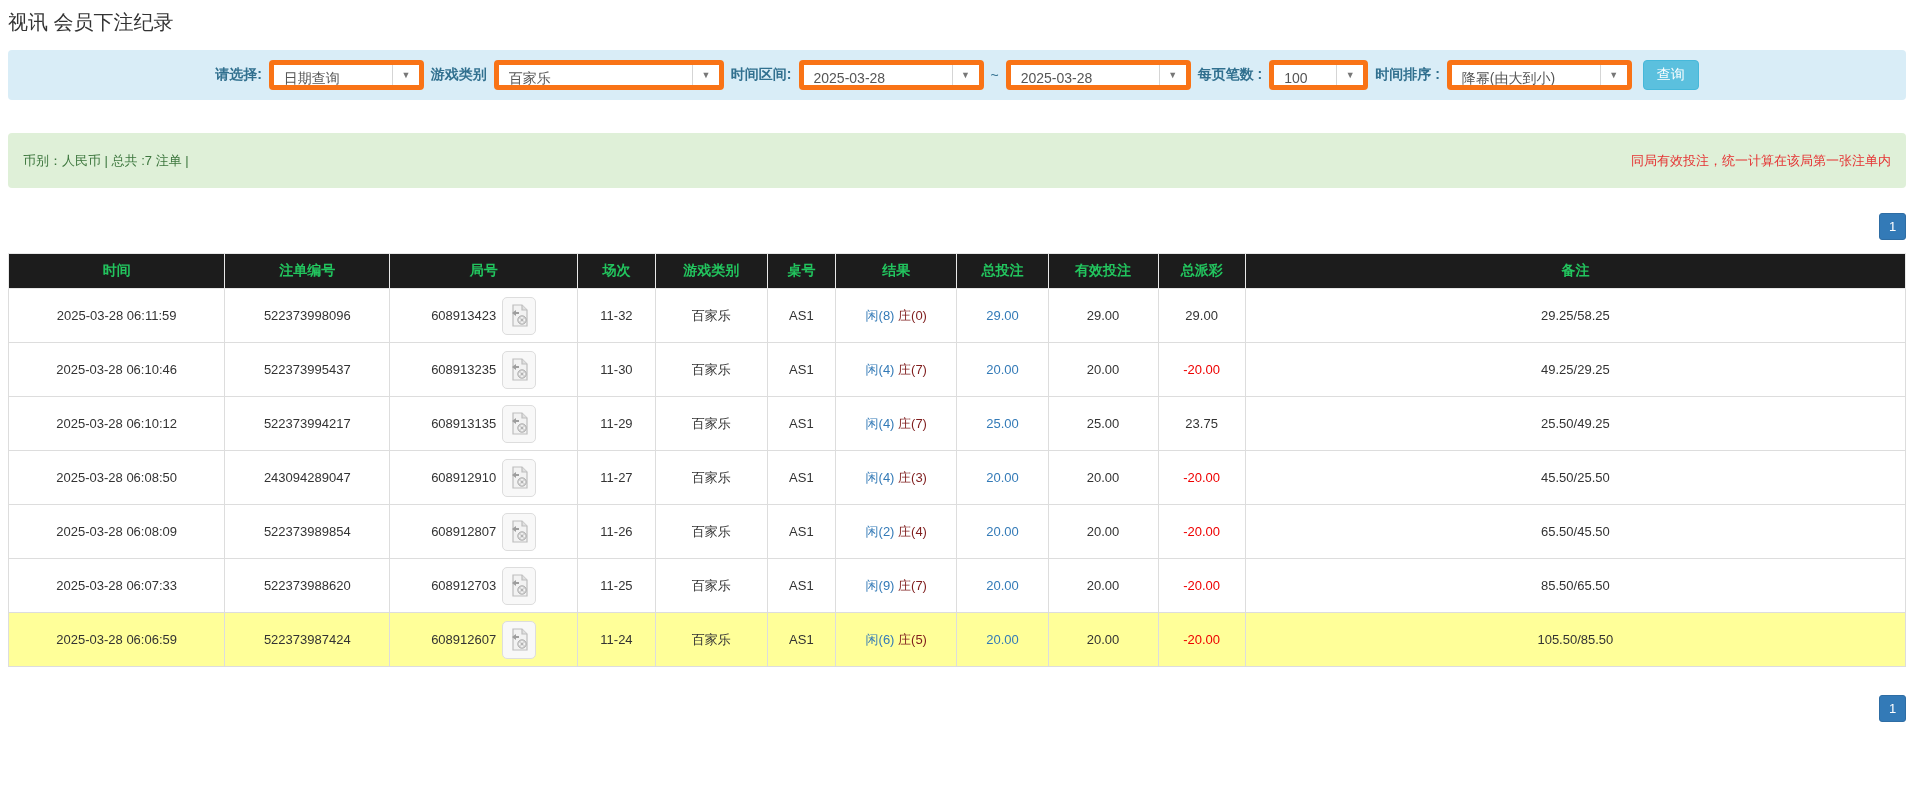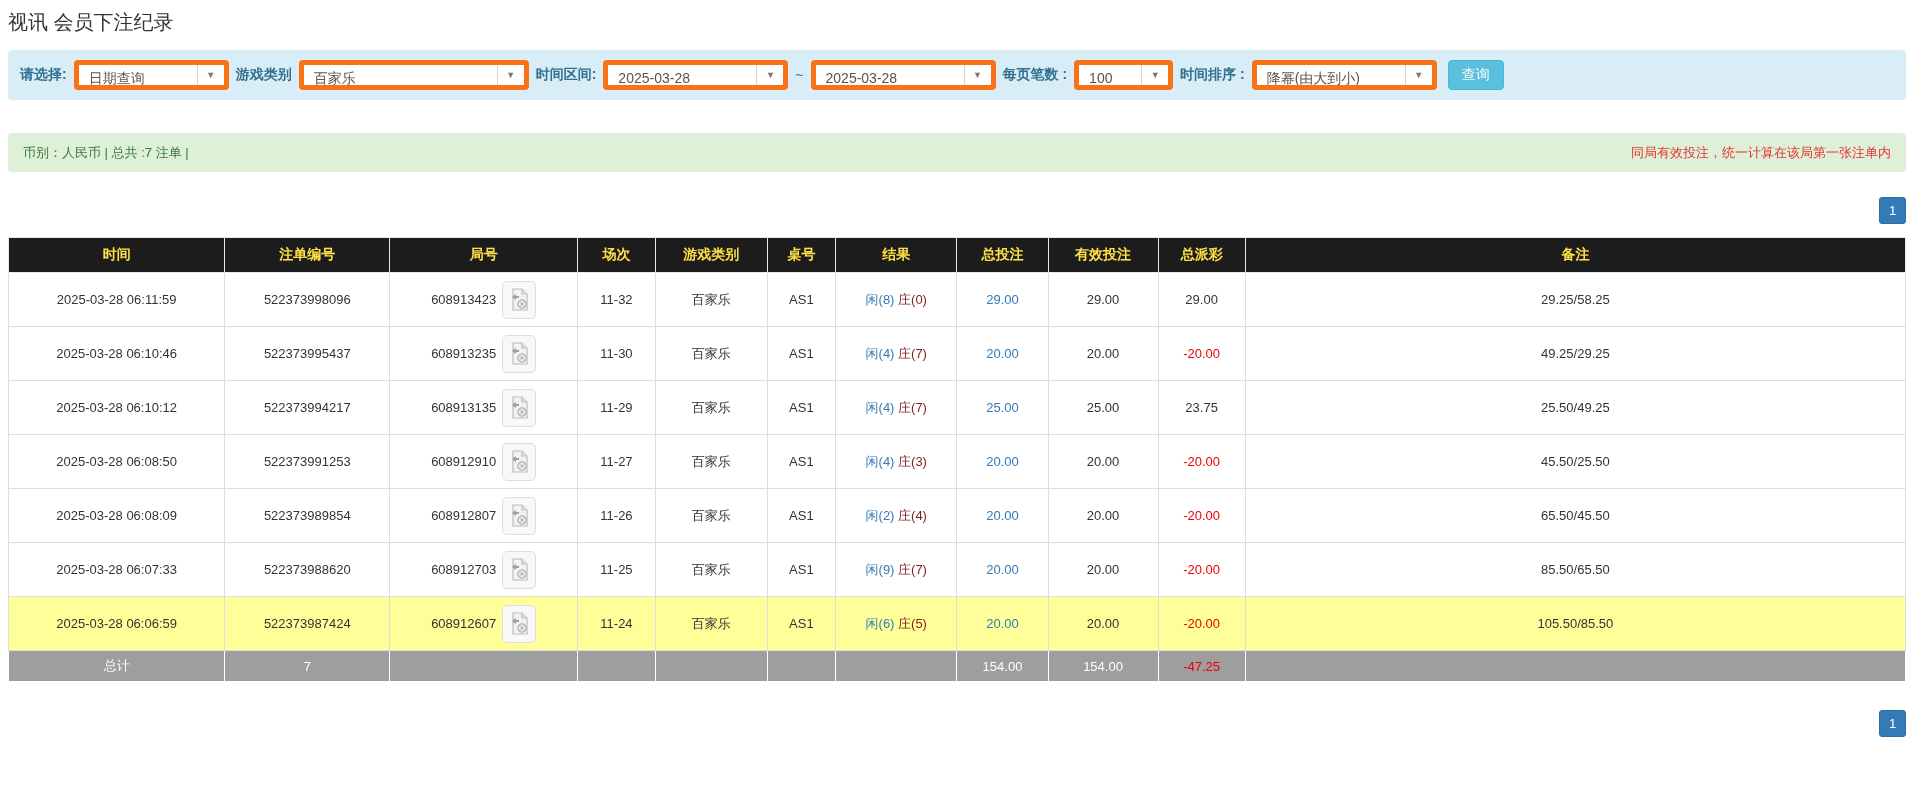--- a/index.html
+++ b/index.html
@@ -3,44 +3,44 @@
 <meta charset="utf-8">
 <style>
   * { box-sizing: border-box; margin: 0; padding: 0; }
   html,body { background:#fff; font-family:"Liberation Sans","DejaVu Sans",sans-serif; }
   body { width:1914px; height:808px; overflow:hidden; }
   .container { padding:0 8px; }
 
   .page-title { font-size:20px; color:#333; padding:9px 0 14px 0; font-weight:normal; }
 
   
-  .filter-bar { background:#d9edf7; border-radius:4px; padding:10px 12px; display:flex; align-items:center; gap:7px; }
+  .filter-bar { background:#d9edf7; border-radius:4px; padding:10px 12px; display:flex; align-items:center; gap:7px;justify-content:center; }
   .flabel { color:#31708f; font-weight:bold; font-size:14px; white-space:nowrap; }
   .sel { display:inline-flex; align-items:stretch; height:30px; background:#fff; border:5px solid #f97316; border-radius:4px; overflow:hidden; cursor:pointer; }
   .sel .txt { padding:5px 10px 0 10px; font-size:14px; color:#555; flex:1; white-space:nowrap; overflow:hidden; }
   .sel .arr { width:27px; border-left:1px solid #d5d5d5; display:flex; align-items:center; justify-content:center; color:#777; font-size:9px; }
   .w-query { width:155px; } .w-game { width:230px; } .w-date { width:185px; }
   .w-size { width:99px; } .w-sort { width:185px; }
   .tilde { color:#31708f; font-size:14px; }
   .search-btn { height:30px; padding:0 13px; background:#5bc0de; border:1px solid #46b8da; border-radius:4px; color:#fff; font-size:14px; cursor:pointer; margin-left:4px; }
 
   
-  .summary-bar { margin-top:33px; background:#dff0d8; border-radius:4px; padding:0 15px; height:39px; display:flex; align-items:center; justify-content:space-between; }
+  .summary-bar { margin-top:33px; background:#dff0d8; border-radius:4px; padding:0 15px; height:55px; display:flex; align-items:center; justify-content:space-between; }
   .summary-left { color:#3c763d; font-size:13px; }
   .summary-right { color:#e53333; font-size:13px; }
 
   
   .pager-row { display:flex; justify-content:flex-end; }
   .pager-top { margin-top:25px; margin-bottom:13px; }
   .pager-bottom { margin-top:28px; }
   .page-btn { min-width:27px; height:27px; background:#337ab7; border:1px solid #2e6da4; border-radius:3px; color:#fff; font-size:13px; display:flex; align-items:center; justify-content:center; cursor:pointer; }
 
   
   table.bets { width:100%; border-collapse:collapse; table-layout:fixed; }
-  table.bets th { background:#1c1c1c; color:#fde047; font-size:14px; font-weight:bold; height:35px; border:1px solid #e8e8e8; text-align:center; }
+  table.bets th { background:#1c1c1c; color:#22c55e; font-size:14px; font-weight:bold; height:35px; border:1px solid #e8e8e8; text-align:center; }
   table.bets td { font-size:13px; color:#333; border:1px solid #ddd; text-align:center; height:54px; background:#fff; }
   tr.highlight td { background:#ffff99; }
   .result-player { color:#337ab7; }
   .result-banker { color:#7f1d1d; }
   .bet-link { color:#337ab7; text-decoration:none; cursor:pointer; }
   td .neg, tr.total-row .neg { color:#ee0000; }
   .round-cell { display:flex; align-items:center; justify-content:center; gap:6px; }
   .video-btn { width:34px; height:38px; border:1px solid #ddd; border-radius:5px; background:#f8f8f8; display:inline-flex; align-items:center; justify-content:center; cursor:pointer; }
   tr.total-row td { background:#9e9e9e; color:#fff; height:31px; border:1px solid #fff; font-size:13px; }
 </style>
@@ -235,21 +235,21 @@
       <a class="bet-link">25.00</a>
     </td>
     <td>25.00</td>
     <td>
       <span>23.75</span>
     </td>
     <td>25.50/49.25</td>
   </tr>
         <tr>
     <td>2025-03-28 06:08:50</td>
-    <td>522373991253</td>
+    <td>243094289047</td>
     <td>
       <span class="round-cell">
         <span>608912910</span>
         <span class="video-btn">
           <svg width="20" height="24" viewBox="0 0 20 24">
             <path d="M4 1 h9 l5 5 v16 h-14 z" fill="#f2f2f2" stroke="#bdbdbd" stroke-width="1.2"></path>
             <path d="M13 1 v5 h5" fill="#e0e0e0" stroke="#bdbdbd" stroke-width="1.2"></path>
             <path d="M3 9 l4 3 v-2 h3 v-2 h-3 v-2 z" fill="#9e9e9e"></path>
             <circle cx="13" cy="16" r="4.2" fill="#d6d6d6" stroke="#aaa" stroke-width="1"></circle>
             <circle cx="13" cy="16" r="1.1" fill="#aaa"></circle>
@@ -381,35 +381,20 @@
     </td>
     <td>
       <a class="bet-link">20.00</a>
     </td>
     <td>20.00</td>
     <td>
       <span class="neg">-20.00</span>
     </td>
     <td>105.50/85.50</td>
   </tr>
-        <tr class="total-row">
-    <td>总计</td>
-    <td>7</td>
-    <td></td>
-    <td></td>
-    <td></td>
-    <td></td>
-    <td></td>
-    <td>154.00</td>
-    <td>154.00</td>
-    <td>
-      <span class="neg">-47.25</span>
-    </td>
-    <td></td>
-  </tr>
       </tbody>
   </table>
 
   <div class="pager-row pager-bottom">
     <div class="page-btn">1</div>
   </div>
 
 </div>
 
 </body></html>

